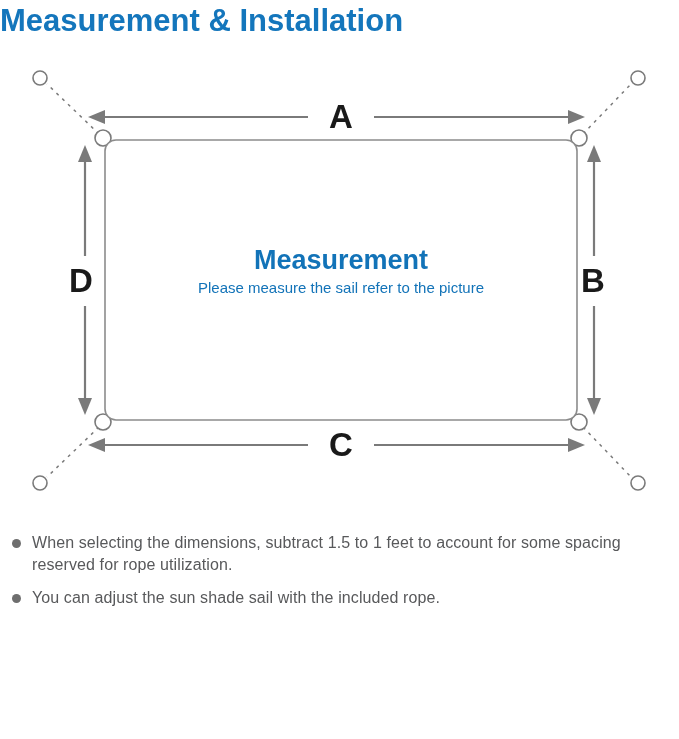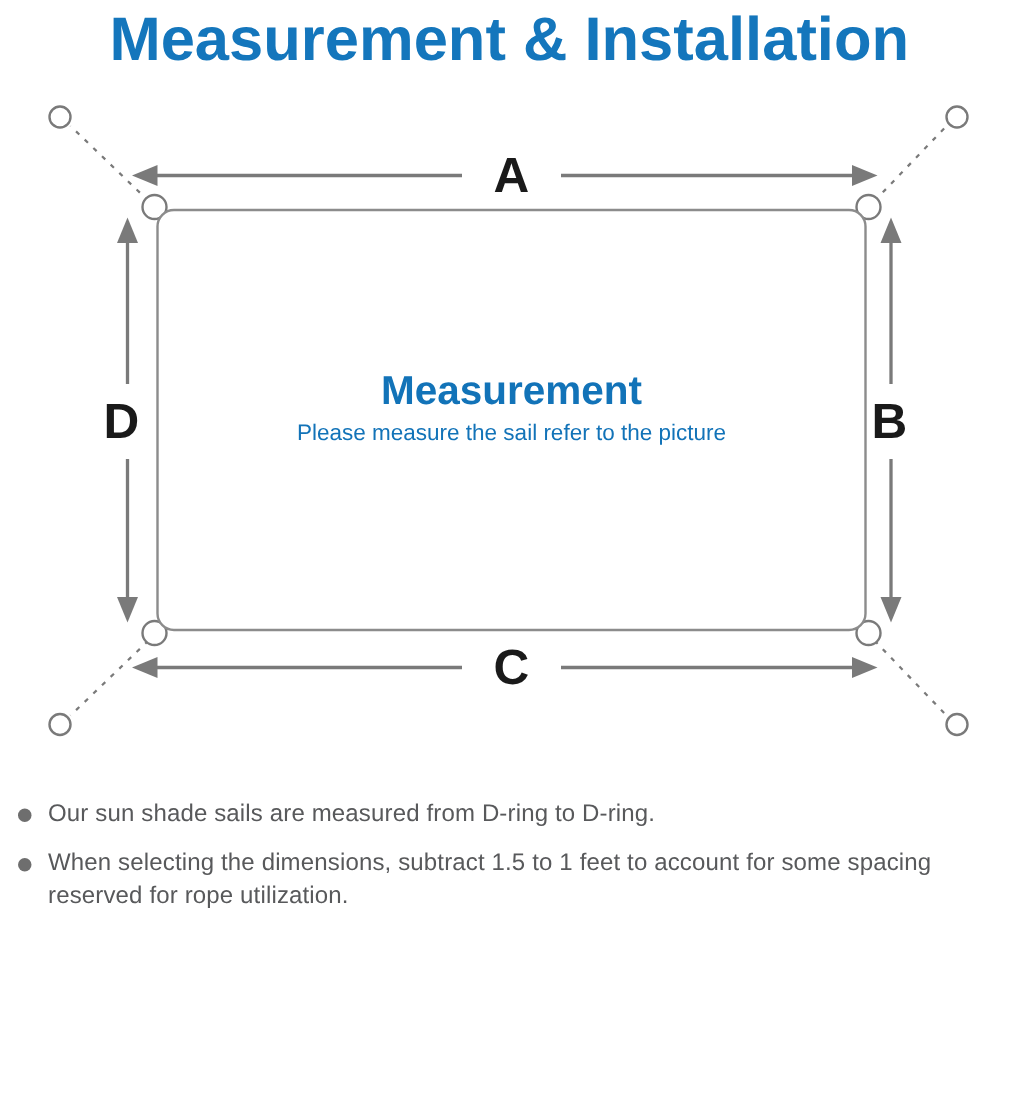--- a/index.html
+++ b/index.html
@@ -6,22 +6,22 @@
   .page{
     position:relative;
     width:679px;height:739px;
     background:#ffffff;
     overflow:hidden;
     font-family:"Liberation Sans", sans-serif;
   }
   .page-title{
     margin:0;
     padding-top:3px;
-    text-align:center;
-    font-size:41px;
+    text-align:left;
+    font-size:31px;
     font-weight:bold;
     color:#1476bc;
     letter-spacing:0px;
   }
   .diagram{
     position:absolute;
     left:0;top:60px;
     width:679px;height:465px;
   }
   .diagram .outline{stroke:#8c8c8c;stroke-width:1.6;fill:#ffffff;}
@@ -138,21 +138,21 @@
 
     <g>
       <text class="center-title" x="341" y="209">Measurement</text>
       <text class="center-subtitle" x="341" y="233">Please measure the sail refer to the picture</text>
     </g>
   </svg>
 
   <div class="notes">
       <div class="note-item">
       <span class="note-bullet"></span>
-      <span class="note-text">Our sun shade sails are measured from D-ring to D-ring.</span>
+      <span class="note-text">When selecting the dimensions, subtract 1.5 to 1 feet to account for some spacing reserved for rope utilization.</span>
     </div>
       <div class="note-item">
       <span class="note-bullet"></span>
-      <span class="note-text">When selecting the dimensions, subtract 1.5 to 1 feet to account for some spacing reserved for rope utilization.</span>
+      <span class="note-text">You can adjust the sun shade sail with the included rope.</span>
     </div>
     </div>
 
 </div>
 
 </body></html>

